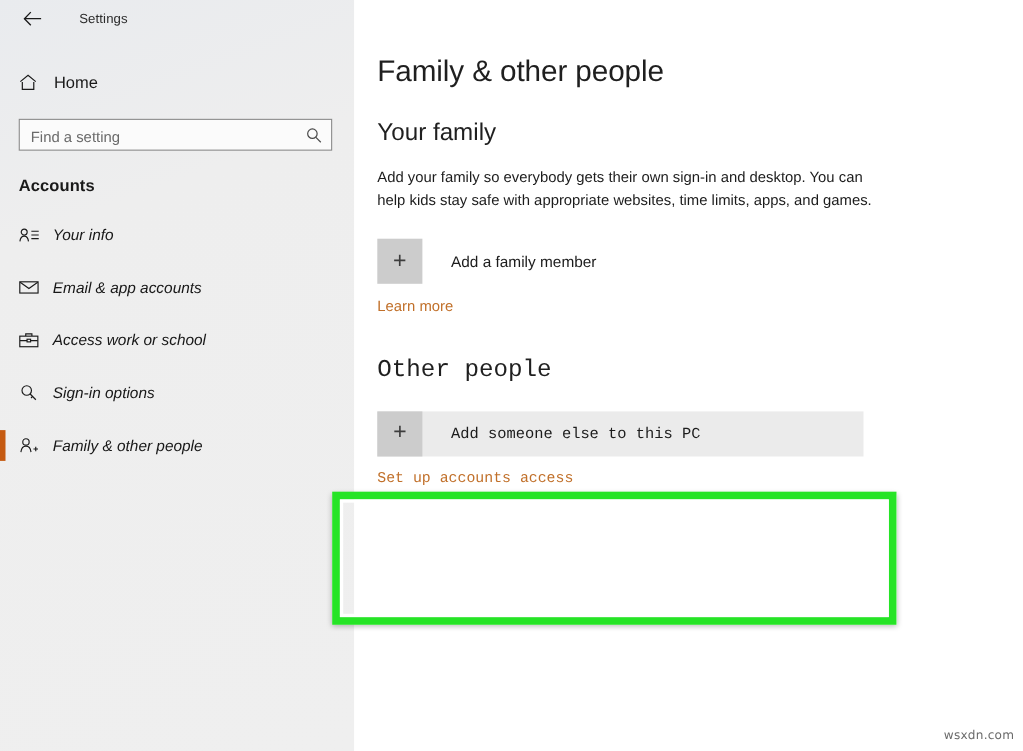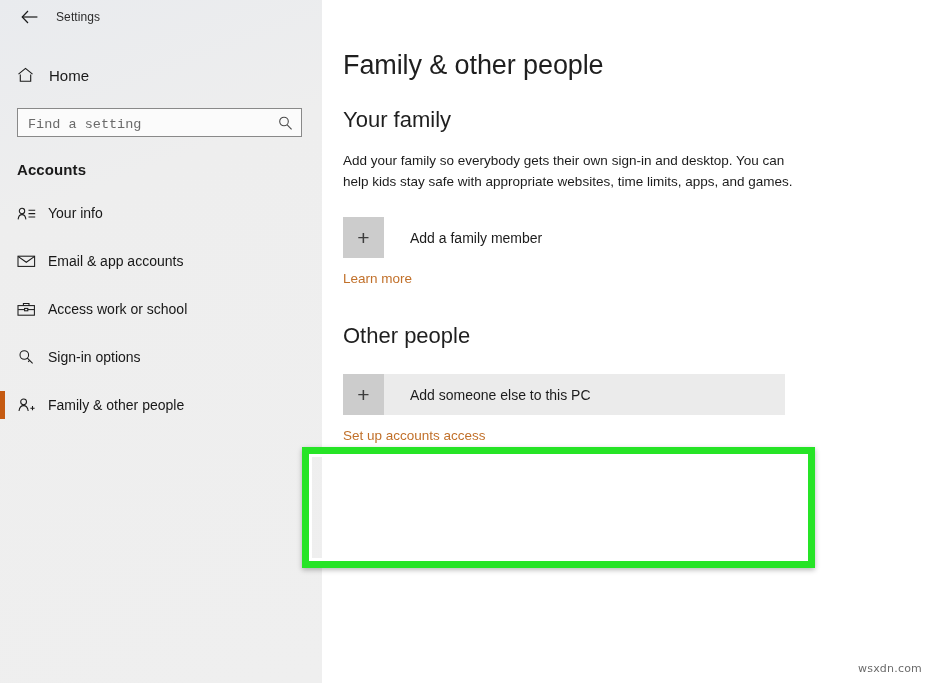--- a/index.html
+++ b/index.html
@@ -44,21 +44,21 @@
     height: 26px;
     display: flex;
     align-items: center;
     justify-content: center;
     cursor: default;
   }
   .back-btn svg { display: block; }
   .app-title {
     font-size: 12px;
     color: #2b2b2b;
-    margin-left: 12px;
+    margin-left: 28px;
     letter-spacing: .1px;
   }
 
   .home-row {
     display: flex;
     align-items: center;
     height: 30px;
     margin-top: 26px;
     padding-left: 17px;
     cursor: default;
@@ -83,21 +83,21 @@
     background: #fbfbfb;
     box-sizing: border-box;
     display: flex;
     align-items: center;
     position: relative;
   }
   .search-input {
     border: 0;
     outline: 0;
     background: transparent;
-    font-family: Liberation Mono, monospace;
+    font-family: Liberation Sans, sans-serif;
     font-size: 13.5px;
     color: #5e5e5e;
     padding: 4px 30px 0 10px;
     width: 100%;
     height: 100%;
     box-sizing: border-box;
   }
   .search-input::placeholder { color: #6a6a6a; opacity: 1; }
   .search-icon {
     position: absolute;
@@ -119,20 +119,21 @@
     margin-top: 18px;
   }
   .nav-item {
     position: relative;
     display: flex;
     align-items: center;
     height: 34px;
     padding-left: 17px;
     margin-bottom: 14px;
     cursor: default;
+    font-style: italic;
   }
   .nav-item .accent {
     position: absolute;
     left: 0;
     top: 3px;
     bottom: 3px;
     width: 5px;
     background: #c55a11;
     display: none;
   }
@@ -219,21 +220,21 @@
   .link {
     display: inline-block;
     font-size: 13.5px;
     color: #c1702a;
     margin: 13px 0 0 21px;
     cursor: default;
     text-decoration: none;
   }
 
   
-  .other-group { margin-top: 36px; }
+  .other-group { margin-top: 36px; font-family: Liberation Mono, monospace; }
 
   
   .highlight-box {
     position: absolute;
     left: 302px;
     top: 447px;
     width: 513px;
     height: 121px;
     border: 7px solid #26e426;
     box-sizing: border-box;

